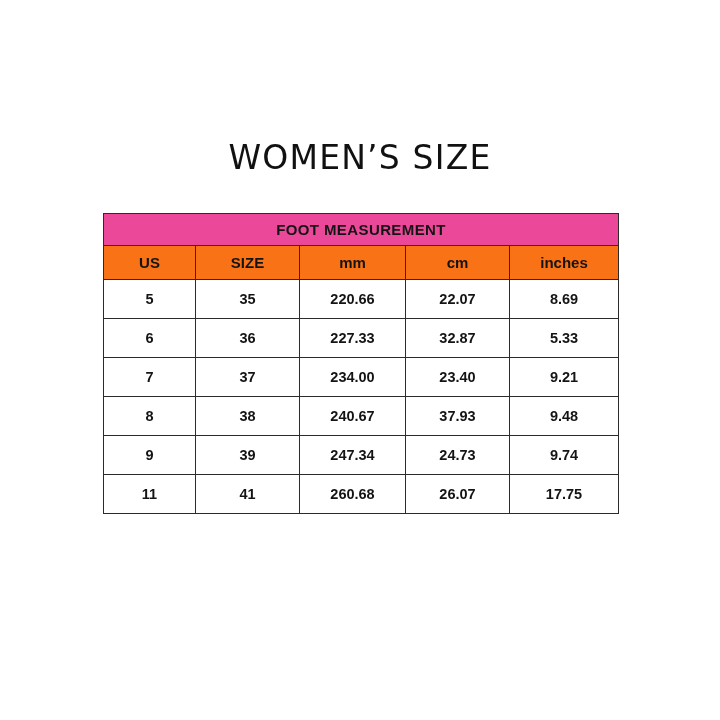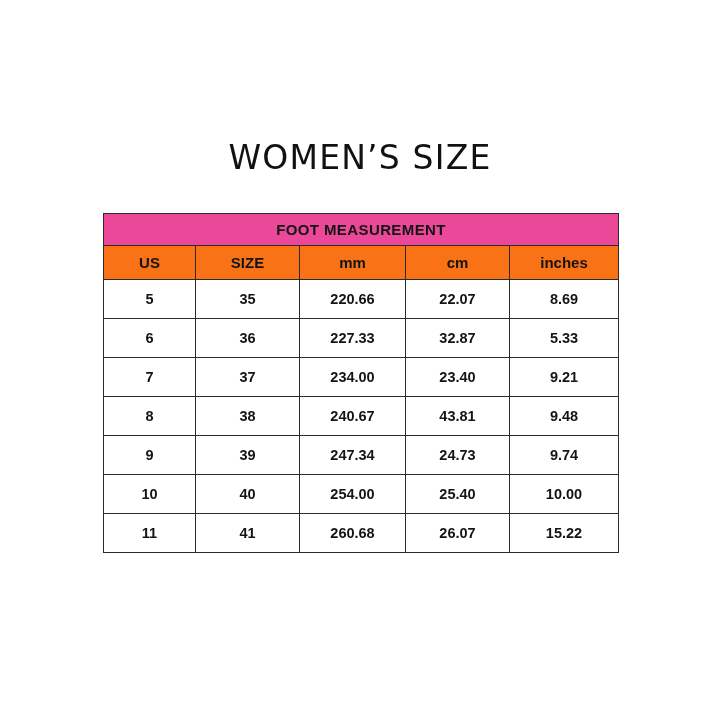--- a/index.html
+++ b/index.html
@@ -122,41 +122,34 @@
           <td>7</td>
           <td>37</td>
           <td>234.00</td>
           <td>23.40</td>
           <td>9.21</td>
         </tr>
         <tr>
           <td>8</td>
           <td>38</td>
           <td>240.67</td>
-          <td>43.81</td>
+          <td>37.93</td>
           <td>9.48</td>
         </tr>
         <tr>
           <td>9</td>
           <td>39</td>
           <td>247.34</td>
           <td>24.73</td>
           <td>9.74</td>
         </tr>
         <tr>
-          <td>10</td>
-          <td>40</td>
-          <td>254.00</td>
-          <td>25.40</td>
-          <td>10.00</td>
-        </tr>
-        <tr>
           <td>11</td>
           <td>41</td>
           <td>260.68</td>
           <td>26.07</td>
-          <td>15.22</td>
+          <td>17.75</td>
         </tr>
       </tbody>
     </table>
   </div>
 
 </div>
 
 </body></html>

